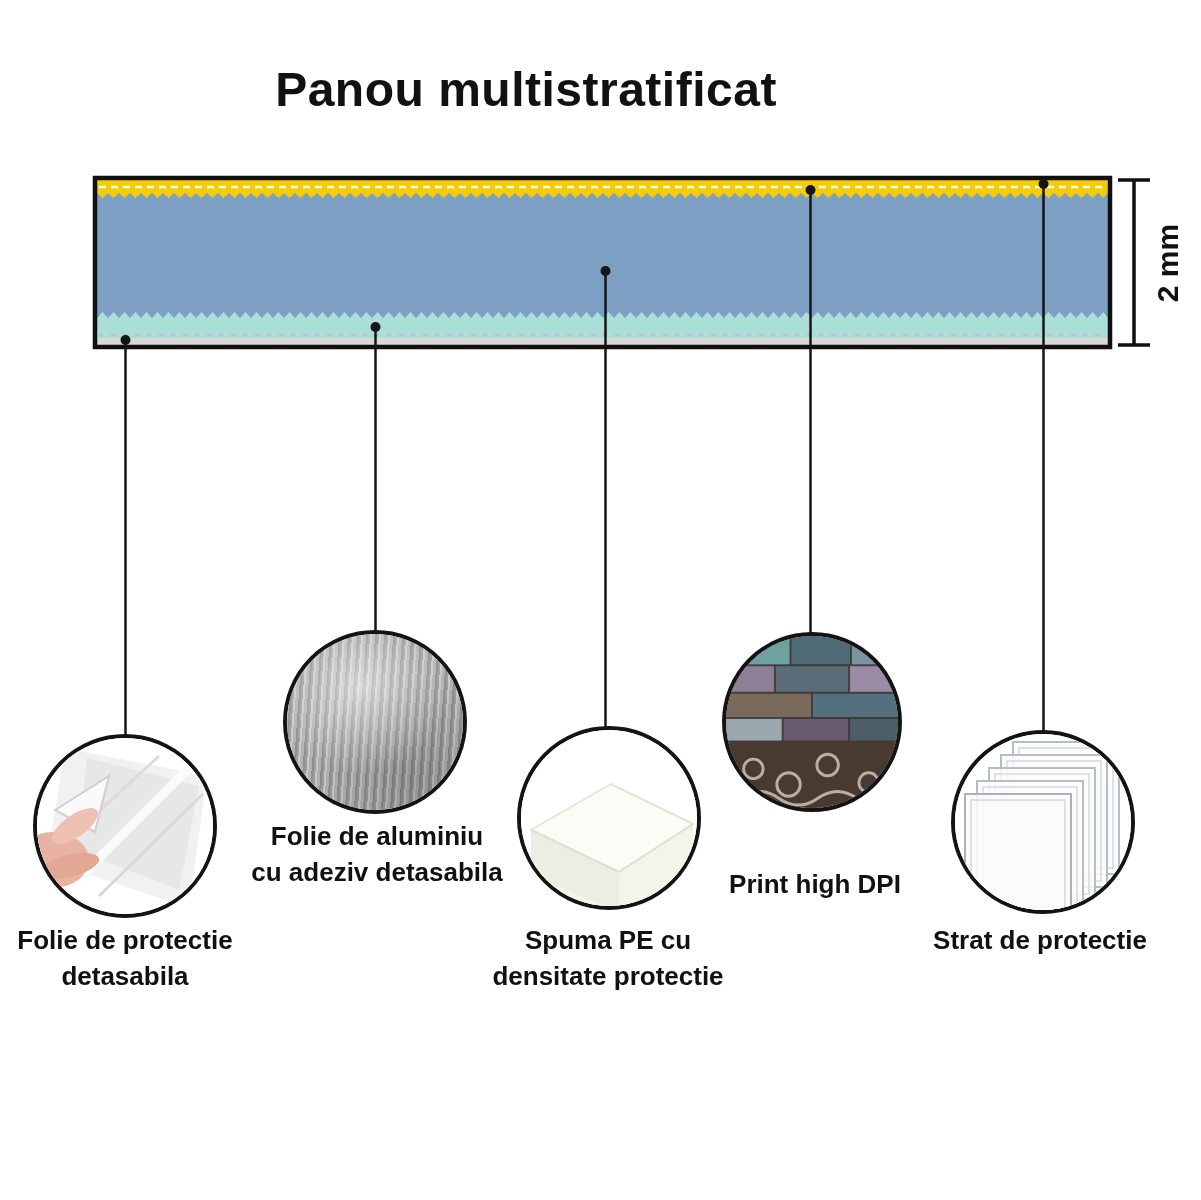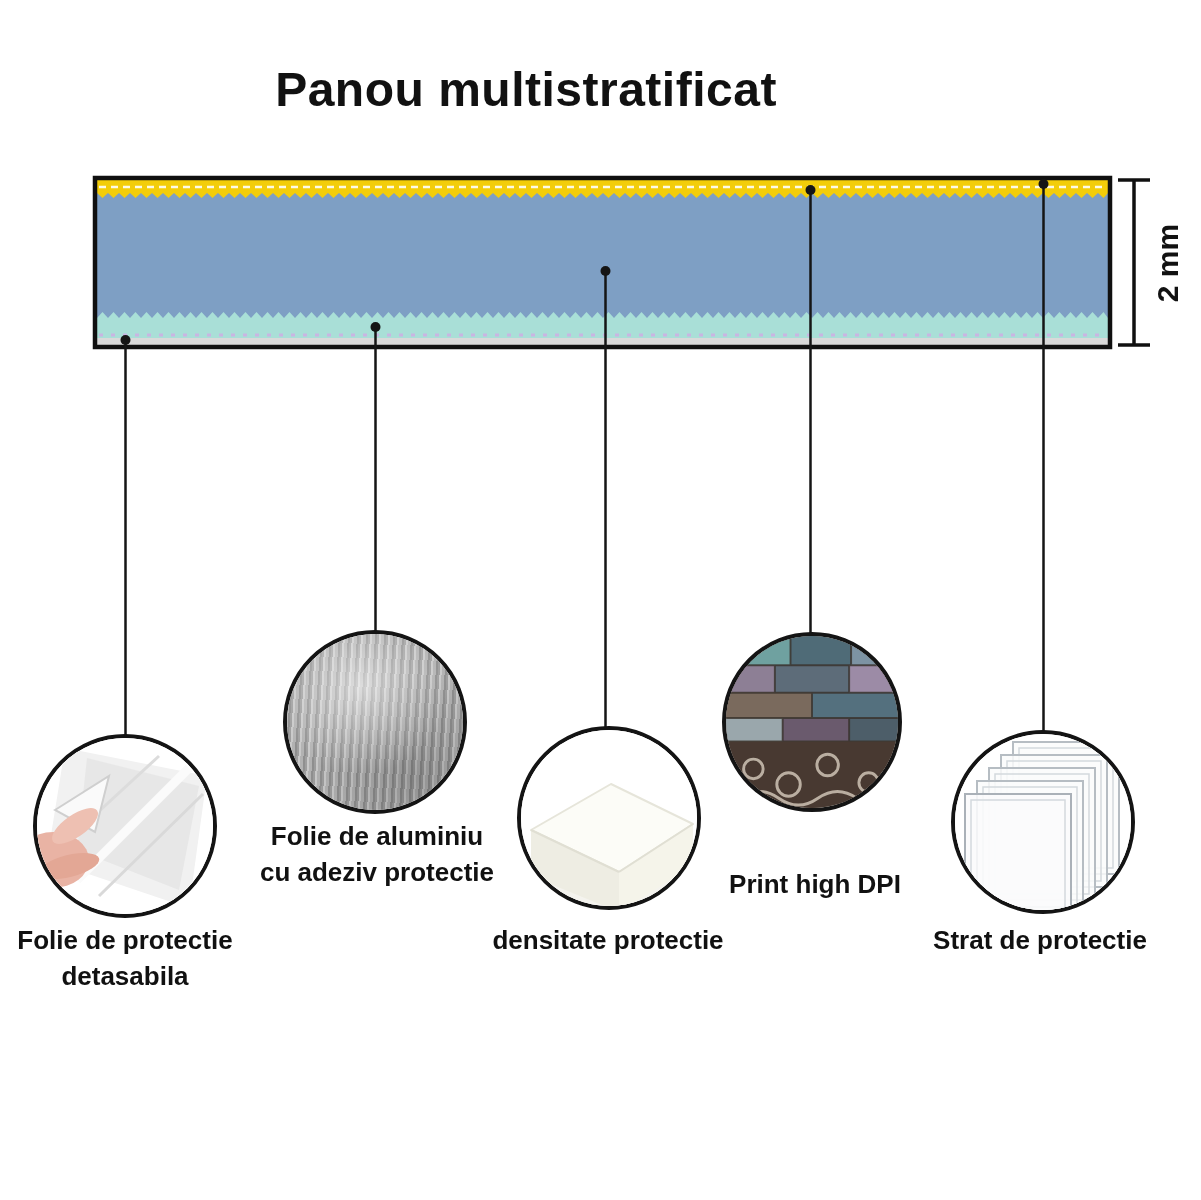--- a/index.html
+++ b/index.html
@@ -177,23 +177,24 @@
       </g>
     </svg>
   </div>
 
   <div class="label l1">
     <div>Folie de protectie</div>
     <div>detasabila</div>
   </div>
   <div class="label l2">
     <div>Folie de aluminiu</div>
-    <div>cu adeziv protectie</div>
+    <div>cu adeziv detasabila</div>
   </div>
   <div class="label l3">
+    <div>Spuma PE cu</div>
     <div>densitate protectie</div>
   </div>
   <div class="label l4">
     <div>Print high DPI</div>
     <div></div>
   </div>
   <div class="label l5">
     <div>Strat de protectie</div>
     <div></div>
   </div>

